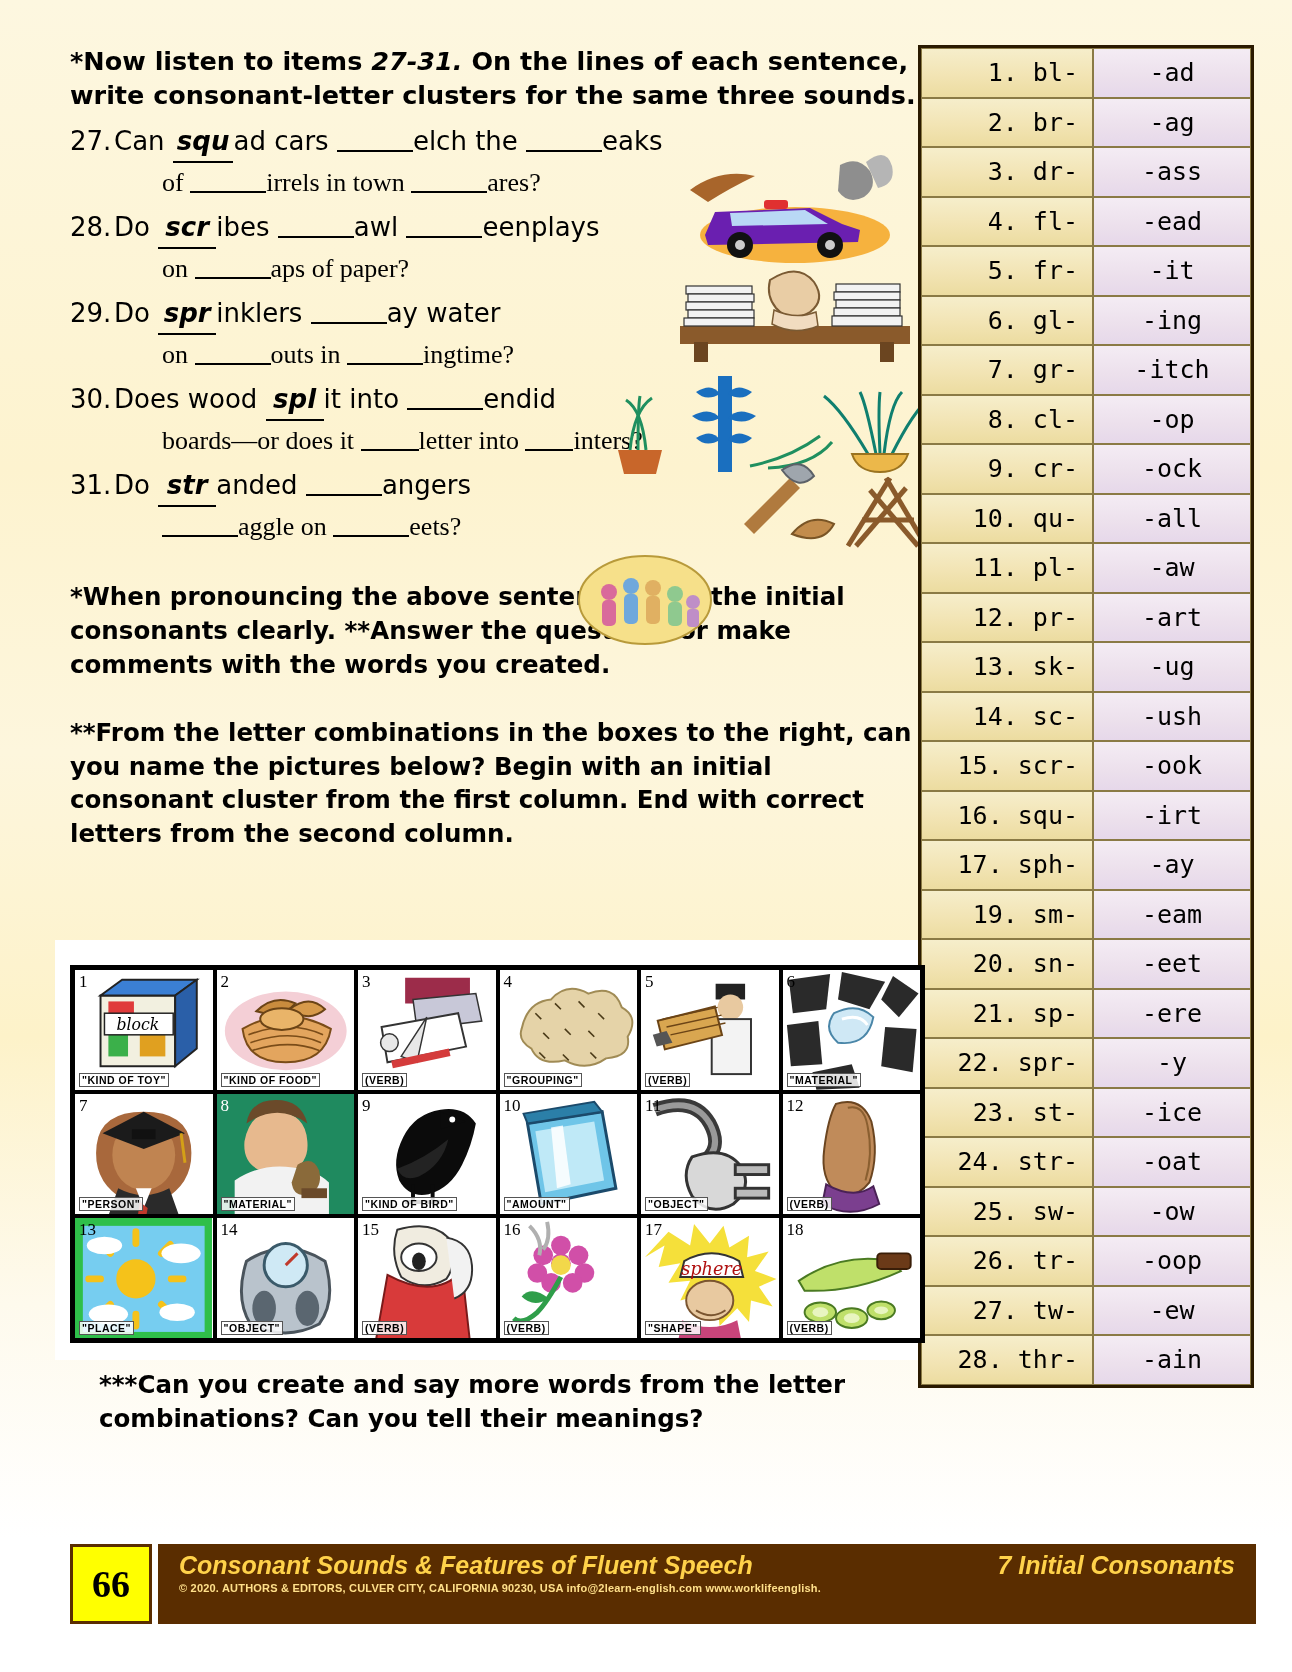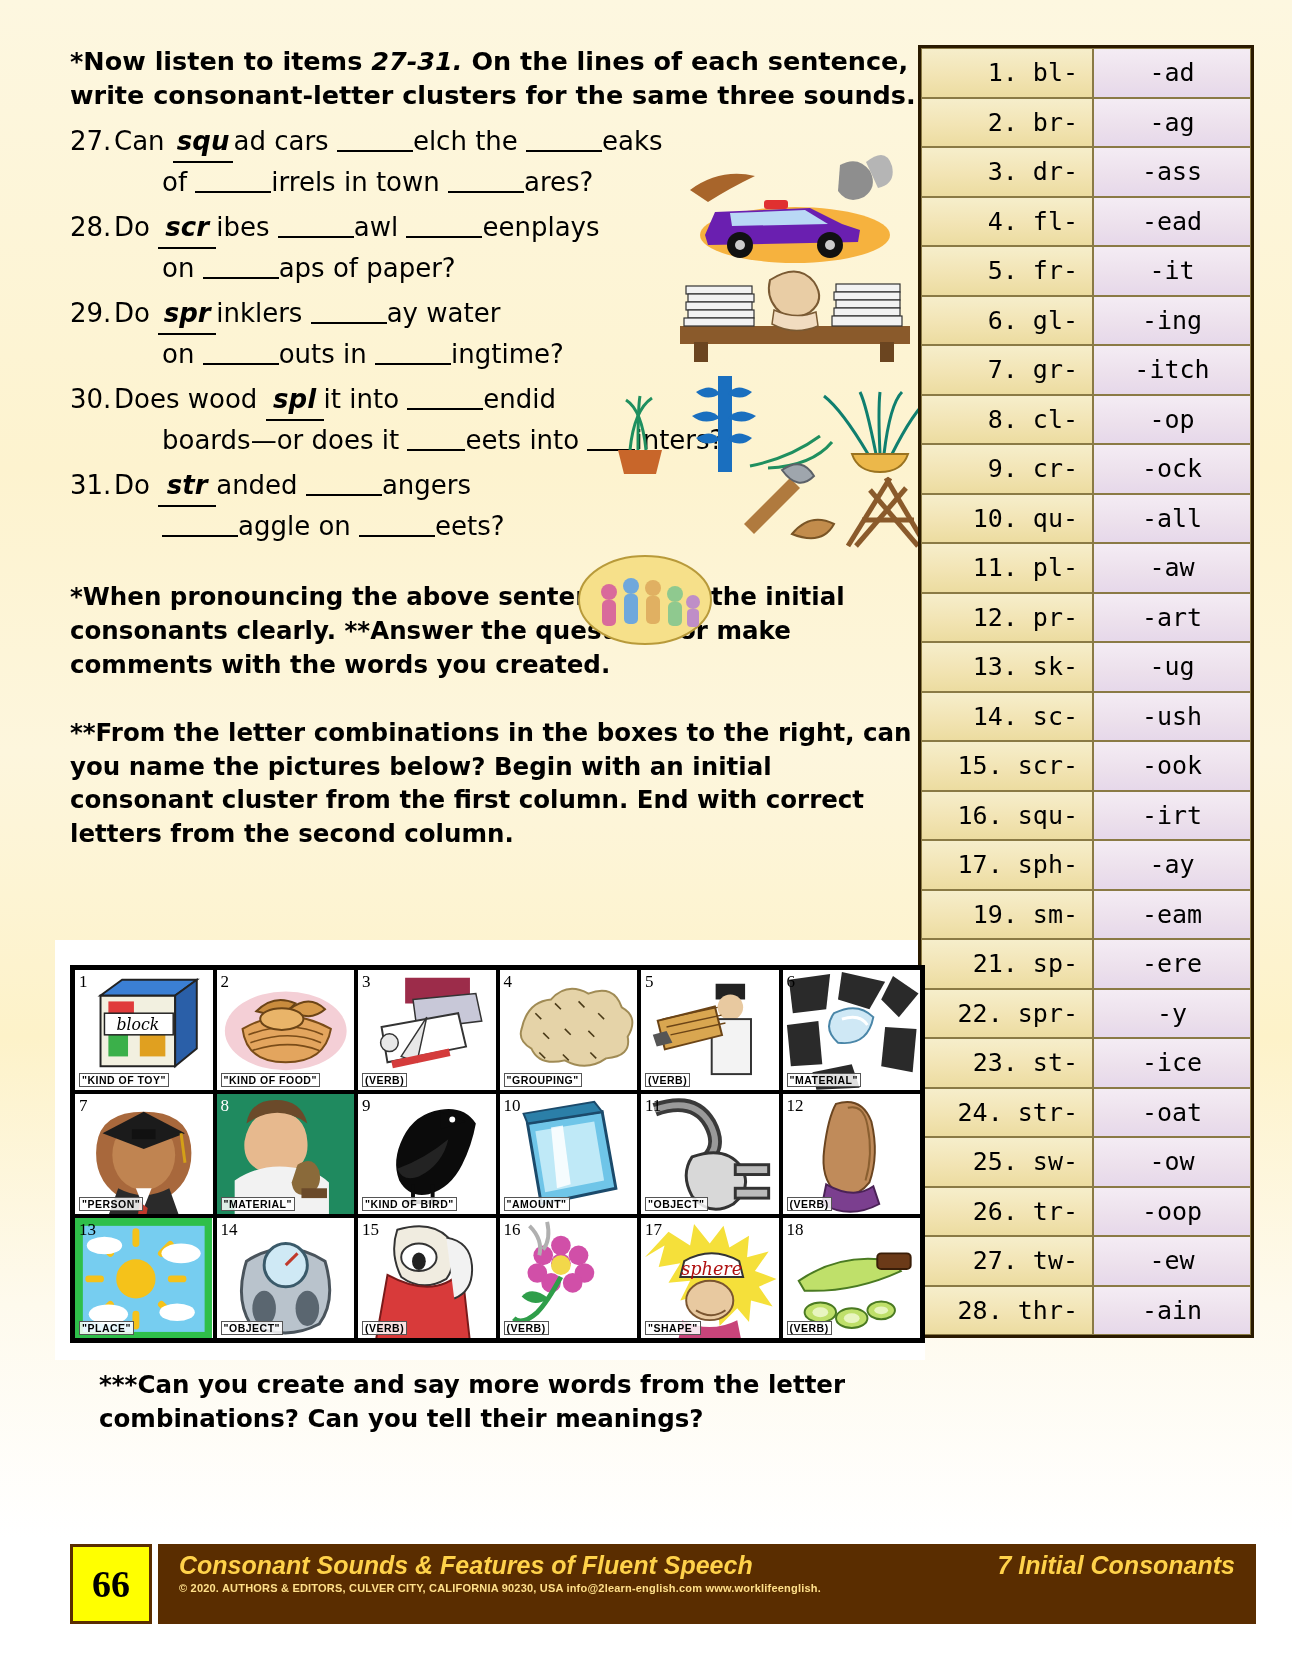--- a/index.html
+++ b/index.html
@@ -33,21 +33,21 @@
   .instr .ital { font-style: italic; }
 
   ol.items { list-style: none; margin: 0; padding: 0; }
   .item {
     display: flex; font-size: 26px; line-height: 1.5;
     margin: 0 0 6px 0; color: #000;
     font-family: "DejaVu Sans", sans-serif;
   }
   .item .num { width: 44px; flex: 0 0 44px; text-align: right; padding-right: 10px; }
   .item .body { flex: 1; }
-  .item .body .l2 { display: block; padding-left: 48px; }
+  .item .body .l2 { display: block; padding-left: 48px; font-family: Liberation Serif, serif; }
   .ans {
     display: inline-block; border-bottom: 2px solid #000;
     font-style: italic; font-weight: bold; text-align: center;
     min-width: 58px; padding: 0 4px;
   }
   .blank {
     display: inline-block; border-bottom: 2px solid #000;
     min-width: 76px; height: 1.05em; vertical-align: -2px;
   }
   .blank.s { min-width: 58px; }
@@ -188,21 +188,21 @@
       </li>
 
       <li class="item">
         <span class="num">30.</span>
         <span class="body">
           <span>Does wood</span>
           <span class="ans">spl</span><span>it into</span>
           <span class="blank"></span><span>endid</span>
           <span class="l2">
             <span>boards—or does it</span>
-            <span class="blank s"></span><span>eets into</span>
+            <span class="blank s"></span><span>letter into</span>
             <span class="blank xs"></span><span>inters?</span>
           </span>
         </span>
       </li>
 
       <li class="item">
         <span class="num">31.</span>
         <span class="body">
           <span>Do</span>
           <span class="ans">str</span><span>anded</span>
@@ -388,20 +388,24 @@
       </div>
     <div class="rrow">
         <div class="rcell c1"><span>17.</span> <span>sph-</span></div>
         <div class="rcell c2">-ay</div>
       </div>
     <div class="rrow">
         <div class="rcell c1"><span>19.</span> <span>sm-</span></div>
         <div class="rcell c2">-eam</div>
       </div>
     <div class="rrow">
+        <div class="rcell c1"><span>20.</span> <span>sn-</span></div>
+        <div class="rcell c2">-eet</div>
+      </div>
+    <div class="rrow">
         <div class="rcell c1"><span>21.</span> <span>sp-</span></div>
         <div class="rcell c2">-ere</div>
       </div>
     <div class="rrow">
         <div class="rcell c1"><span>22.</span> <span>spr-</span></div>
         <div class="rcell c2">-y</div>
       </div>
     <div class="rrow">
         <div class="rcell c1"><span>23.</span> <span>st-</span></div>
         <div class="rcell c2">-ice</div>

